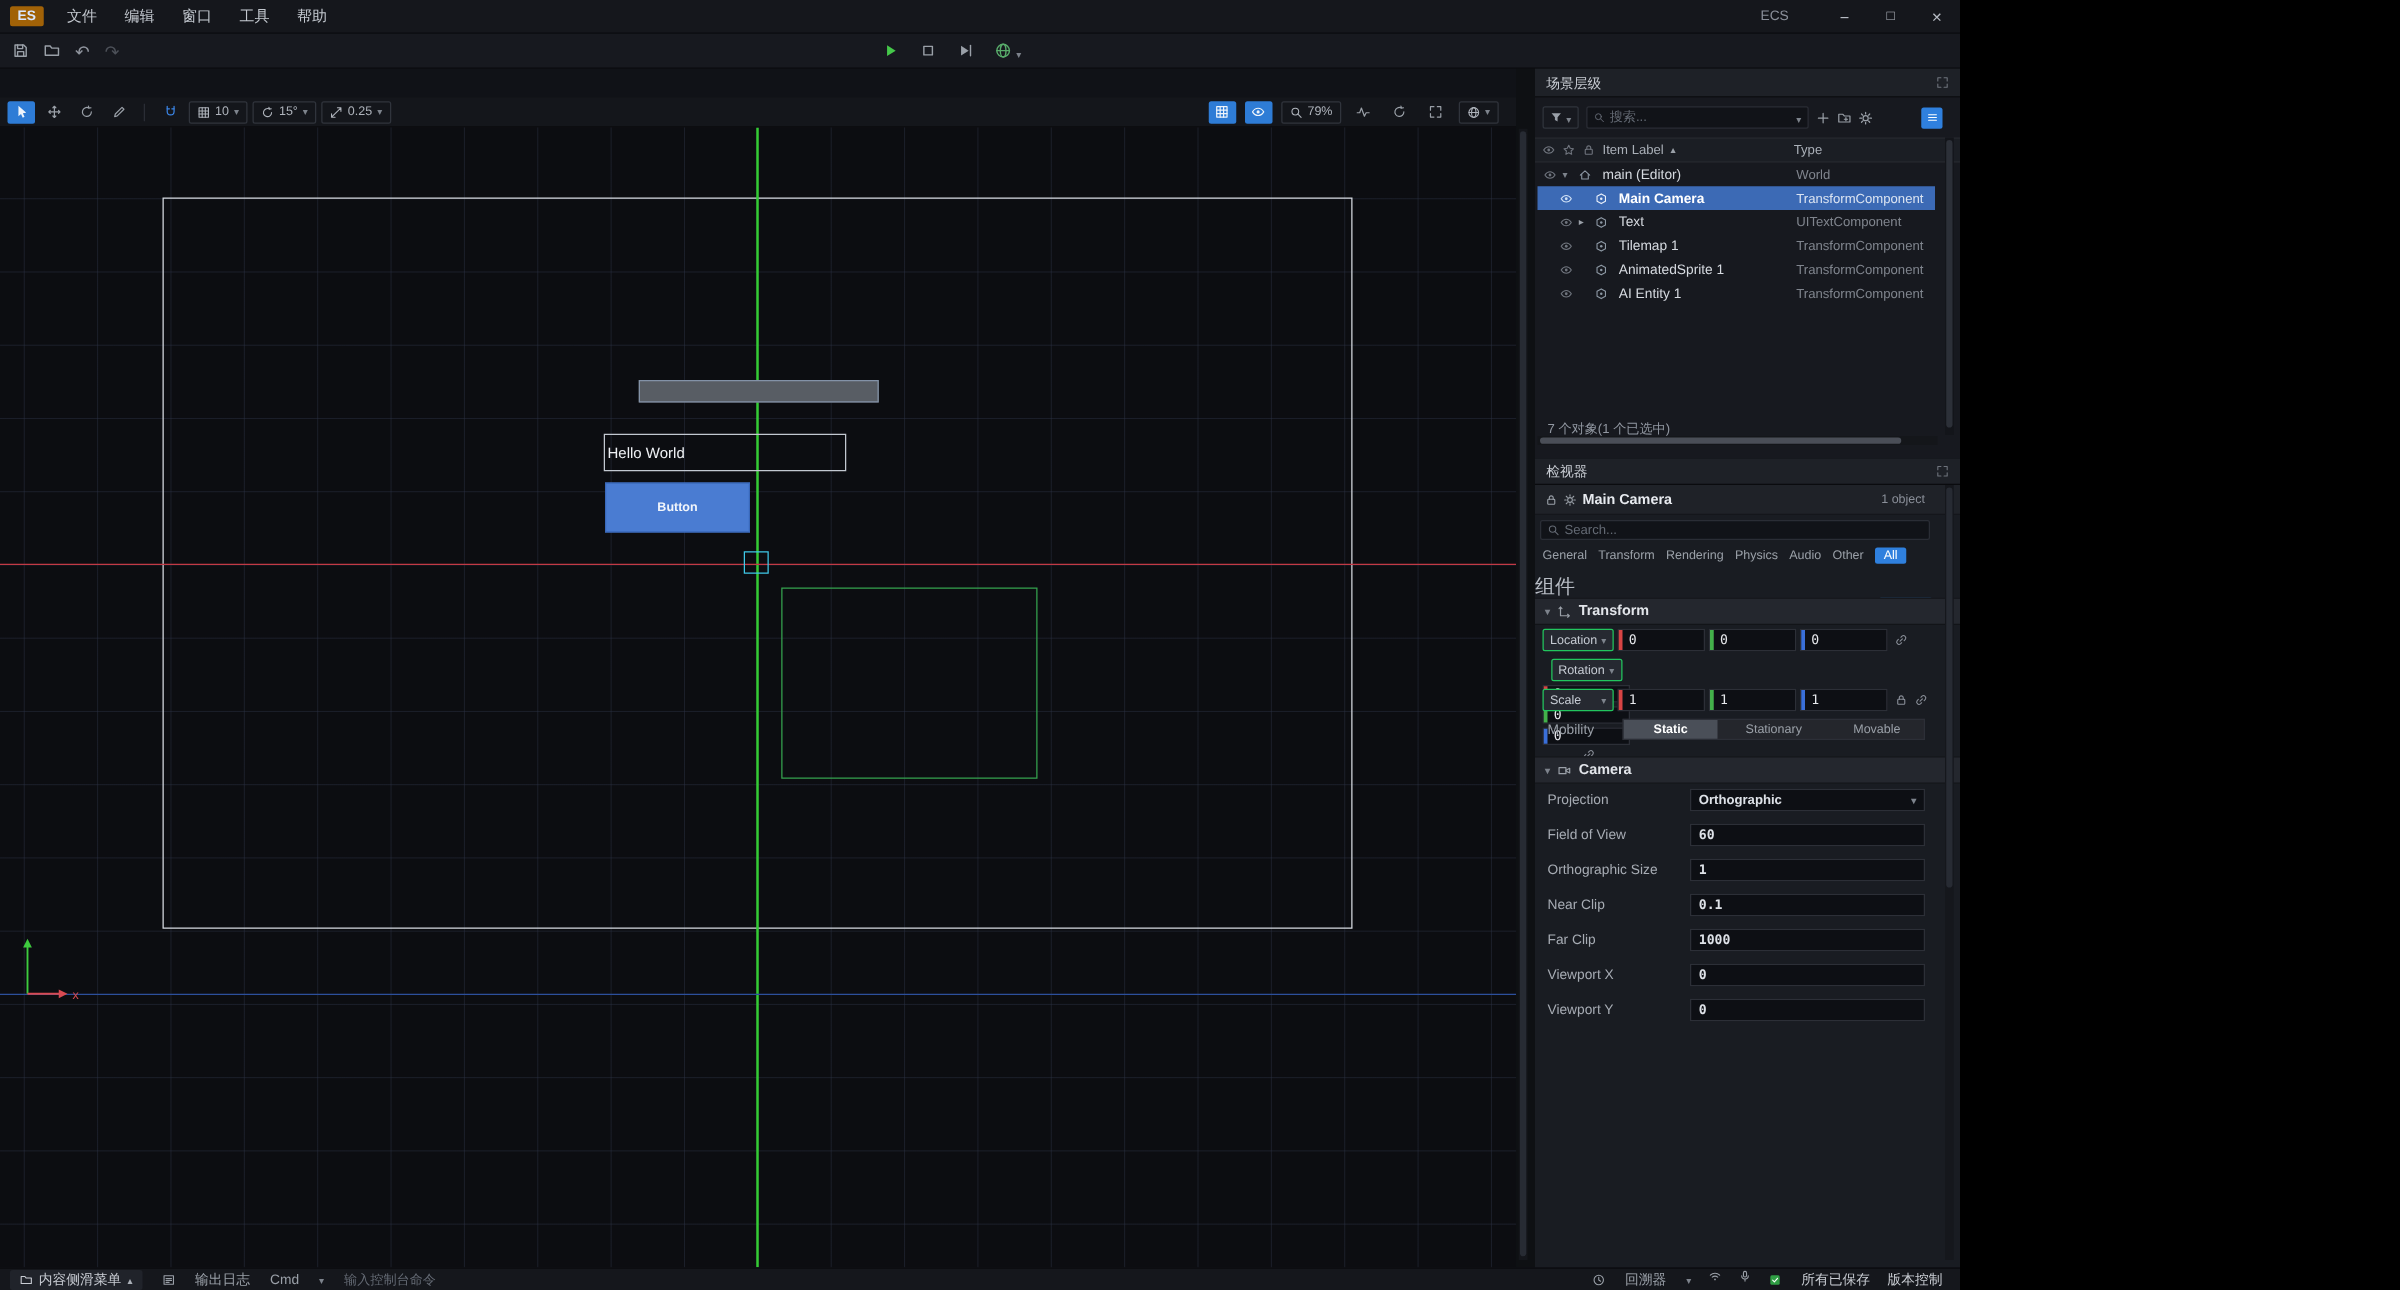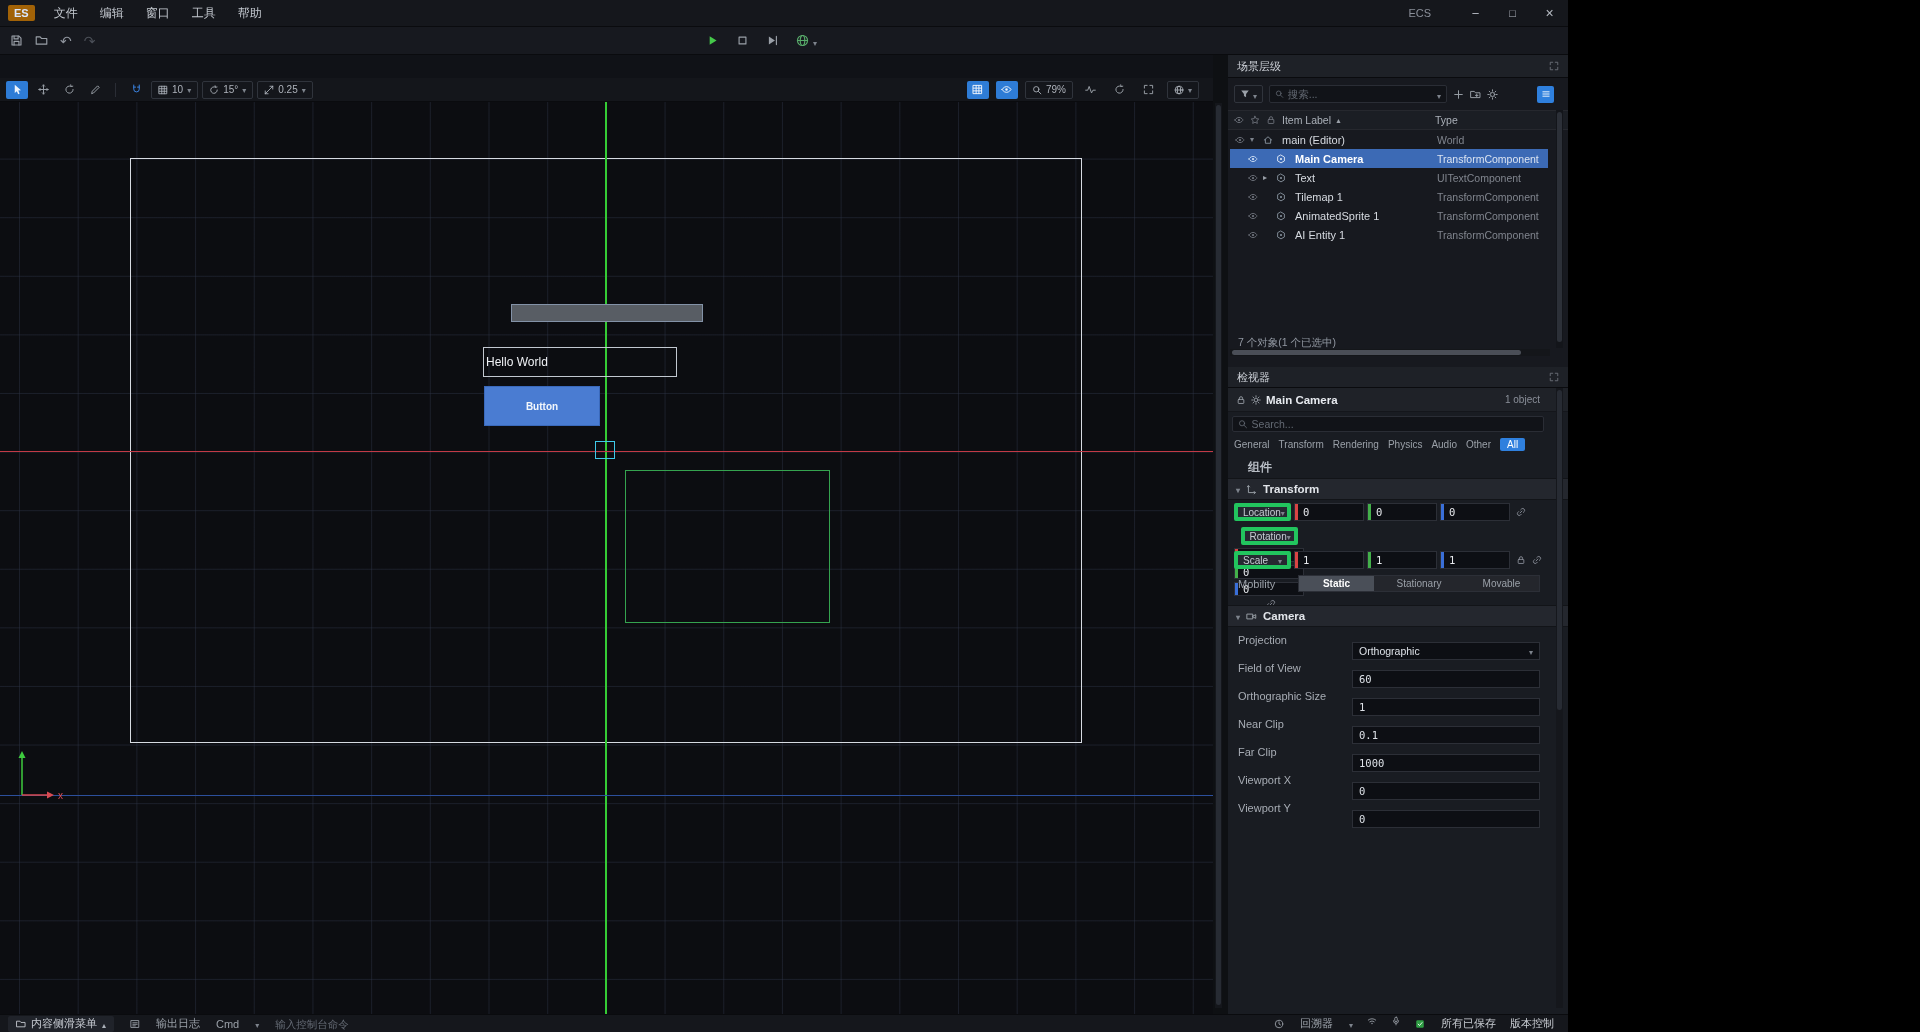--- a/index.html
+++ b/index.html
@@ -121,46 +121,46 @@
   .i-objheader { position:absolute; top:21px; left:0; width:340px; height:24px; background:#1f2228;
                  display:flex; align-items:center; gap:5px; padding:0 8px; border-bottom:1px solid #14161b; }
   .objname { font-size:11.5px; font-weight:bold; color:#e7eaef; }
   .objcount { position:absolute; right:28px; font-size:10px; color:#8a8f99; }
   .i-search { position:absolute; top:49px; left:4px; width:312px; height:16px; background:#111318; border:1px solid #2a2d35;
               border-radius:2px; display:flex; align-items:center; gap:4px; padding:0 5px; color:#646a74; }
   .i-tabs { position:absolute; top:69px; left:6px; width:312px; height:16px; display:flex; align-items:center; gap:9px; }
   .tab { font-size:10px; color:#9aa0a8; white-space:nowrap; }
   .tab.on { background:#2f80de; color:#fff; padding:1px 7px; border-radius:2px; }
   .i-comps { position:absolute; top:89px; left:0; width:340px; height:20px; }
-  .i-comps .clabel { position:absolute; left:20px; top:3px; font-size:12px; color:#b8bdc5;font-weight:bold; }
+  .i-comps .clabel { position:absolute; left:0; top:3px; font-size:16px; color:#b8bdc5; }
   .addbtn { position:absolute; right:22px; top:1px; height:16px; background:#2f80de; color:#fff; font-size:10px;
             display:flex; align-items:center; gap:3px; padding:0 7px; border-radius:2px;margin-top:21px; }
   .plus::after { content:"+"; font-size:11px; }
   .sechdr { position:absolute; left:0; width:340px; height:22px; background:#24272e; display:flex; align-items:center; gap:6px;
             padding-left:8px; font-size:11.5px; font-weight:bold; color:#e2e5ea; border-top:1px solid #121418; border-bottom:1px solid #121418; }
   .sec-transform { top:111px; } .sec-camera { top:238px; }
   .trow { position:absolute; left:6px; display:flex; align-items:center; gap:3px; height:18px; }
   .trow1 { top:136px; } .trow2 { top:160px;flex-direction:column; } .trow3 { top:184px; }
-  .axisdrop { width:57px; height:18px; background:#262931; border:4px solid #22c55e; border-radius:2px; display:flex;
+  .axisdrop { width:57px; height:18px; background:#262931; border:1px solid #22c55e; border-radius:2px; display:flex;
               align-items:center; justify-content:space-between; padding:3px 5px; font-size:10px; color:#c6cbd3; }
   .numf { position:relative; width:70px; height:18px; background:#0d0f14; border:1px solid #2c2f37; display:flex;
           align-items:center; padding-left:8px; font-family:"DejaVu Sans Mono",monospace; font-size:10.5px; color:#e8eaee; }
   .numf .strip { position:absolute; left:0; top:0; bottom:0; width:3px; }
   .strip.x { background:#d84444; } .strip.y { background:#43b04a; } .strip.z { background:#3a6fd8; }
   .t-ico { color:#8a8f99; display:flex; margin-left:3px; }
   .i-mob { position:absolute; top:208px; left:0; width:340px; height:18px; }
   .i-mob .mlabel { position:absolute; left:10px; top:3px; font-size:11px; color:#9aa0a8; }
   .seg { position:absolute; left:70px; right:28px; height:17px; display:flex; background:#24262c; border:1px solid #2c2f37; }
   .seg span { flex:1; display:flex; align-items:center; justify-content:center; font-size:10px; color:#9aa0a8; }
   .seg span.mid { flex:1.2; }
   .seg span.on { background:#4a4f58; color:#fff; font-weight:bold; }
   .crow { position:absolute; left:0; width:340px; height:20px; }
   .crow .plabel { position:absolute; left:10px; top:3px; font-size:11px; color:#a7acb4; }
-  .pfield { position:absolute; left:124px; top:11px; width:188px; height:18px; background:#0d0f14; border:1px solid #2c2f37;
-            display:flex; align-items:center; padding:0 6px; font-family:"DejaVu Sans Mono",monospace; font-size:10.5px; color:#dde1e7; }
+  .pfield { position:absolute; left:124px; top:0; width:188px; height:18px; background:#0d0f14; border:1px solid #2c2f37;
+            display:flex; align-items:center; padding:0 6px; font-family:"DejaVu Sans Mono",monospace; font-size:10.5px; color:#dde1e7;font-weight:bold; }
   .pfield.dd { font-family:"Liberation Sans",sans-serif; justify-content:space-between; }
   .i-vscroll { position:absolute; right:5px; top:21px; width:7px; height:620px; background:#15171c; }
   .i-vscroll .thumb { position:absolute; left:1px; top:2px; width:5px; height:320px; background:#272b33; border-radius:3px; }
 
   
   .statusbar { position:absolute; top:1014px; left:0; width:1568px; height:18px; background:#15171c;
                border-top:1px solid #0a0b0e; display:flex; align-items:center; gap:16px; padding:0 8px;
                font-size:11px; color:#9aa0a8; }
   .drawerbtn { display:flex; gap:5px; align-items:center; background:#20232a; padding:1px 8px; border-radius:2px; color:#c9cdd4; height:16px; }
   .sb-item { display:flex; gap:16px; align-items:center; }

